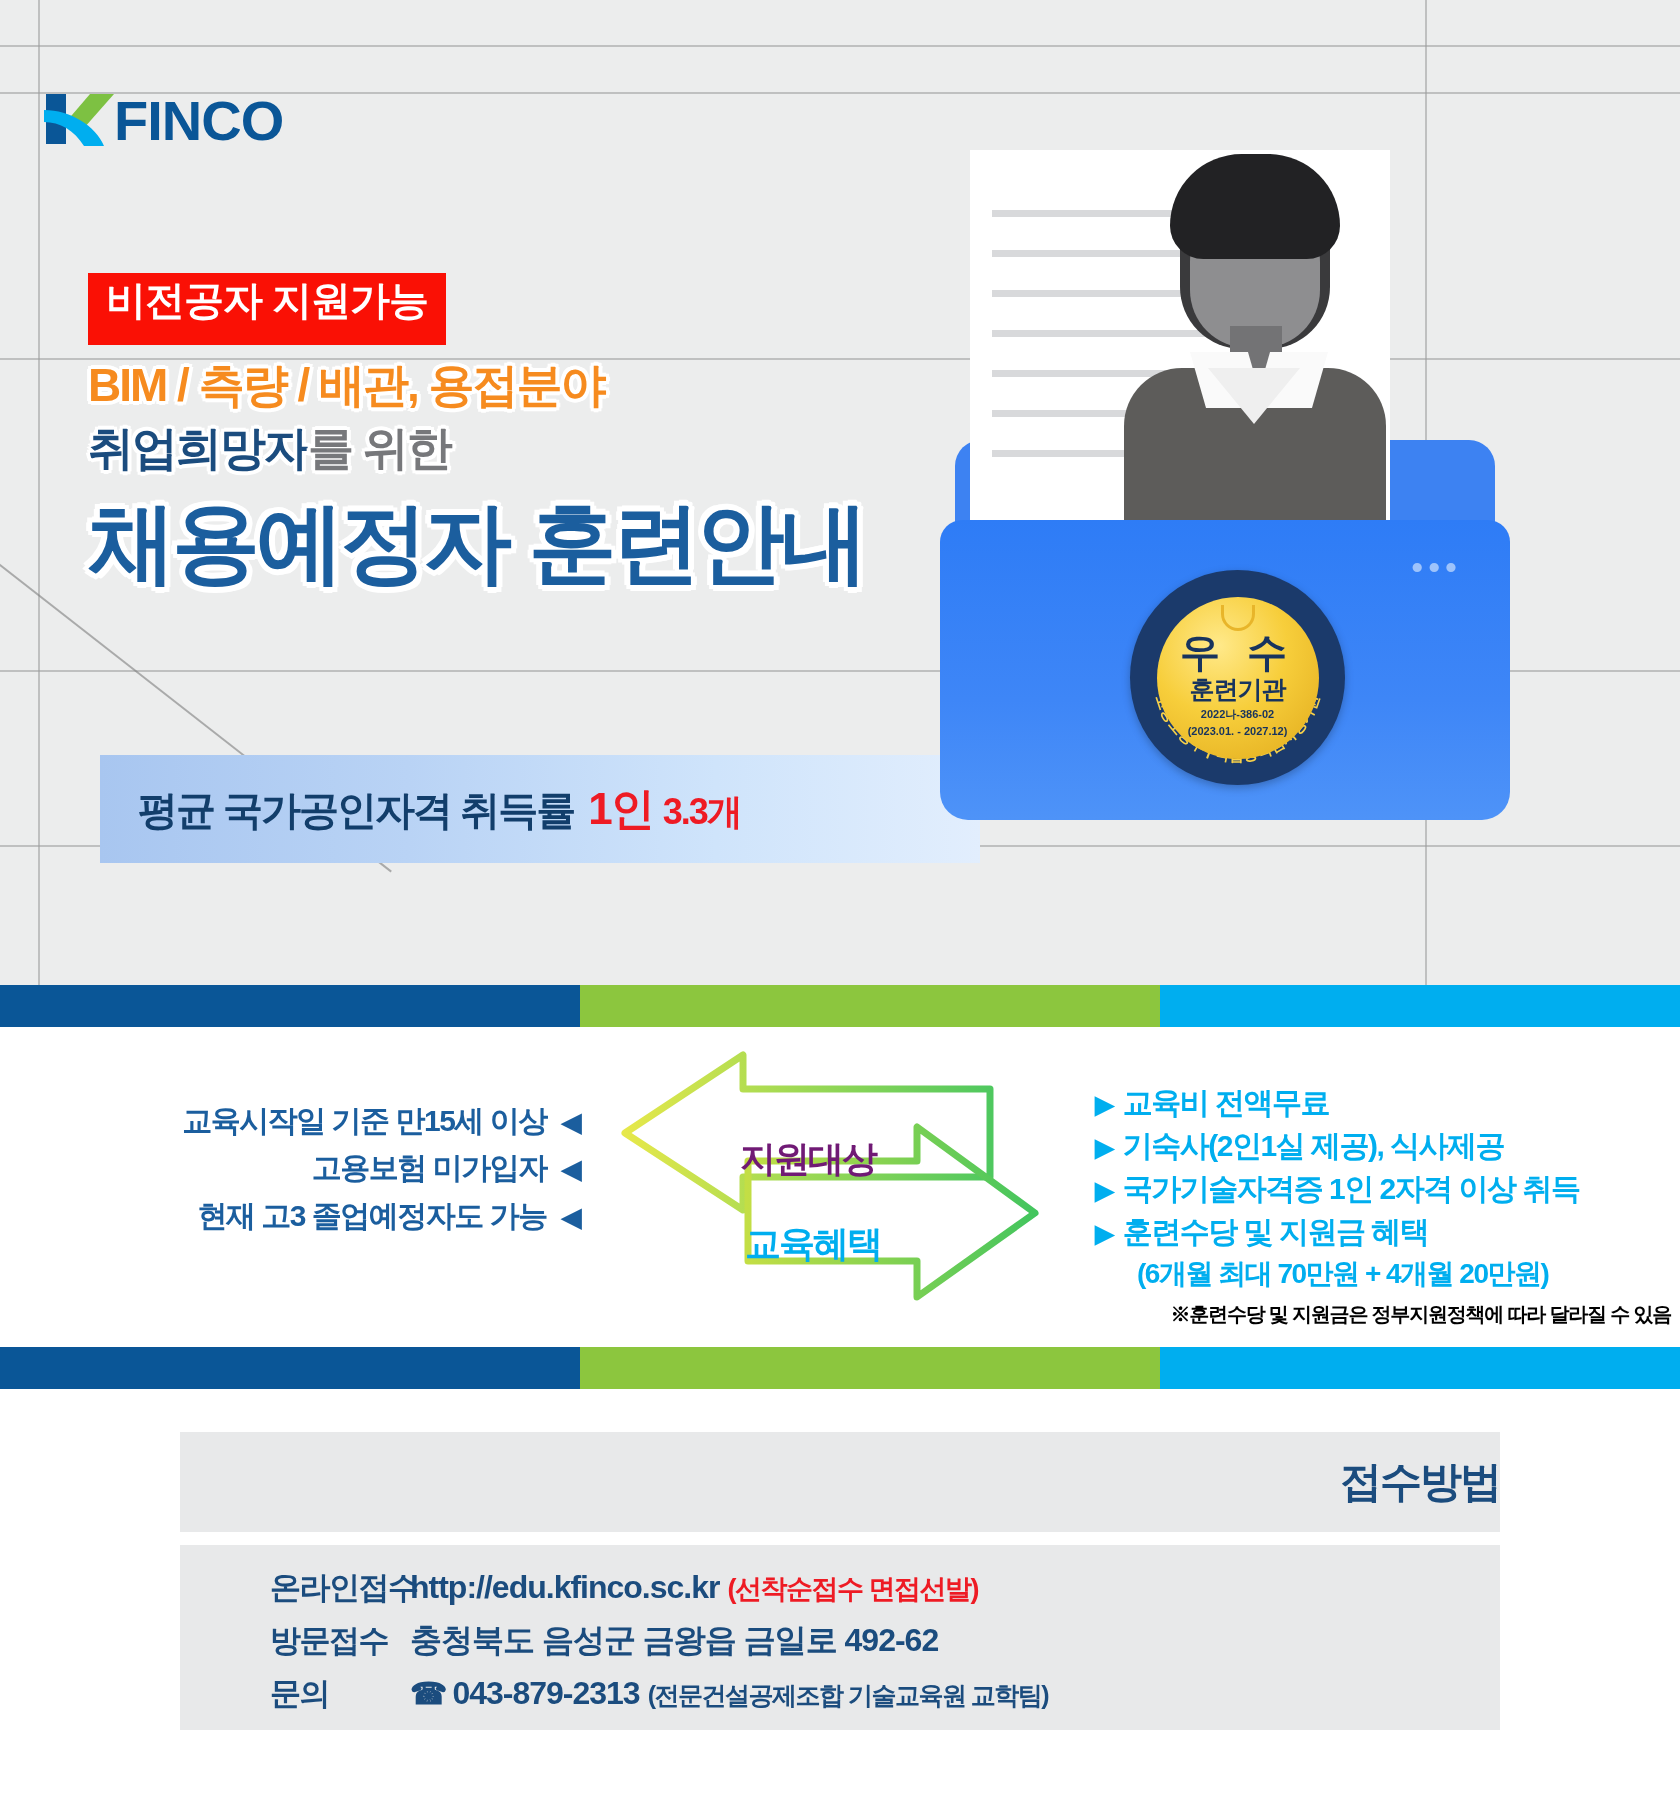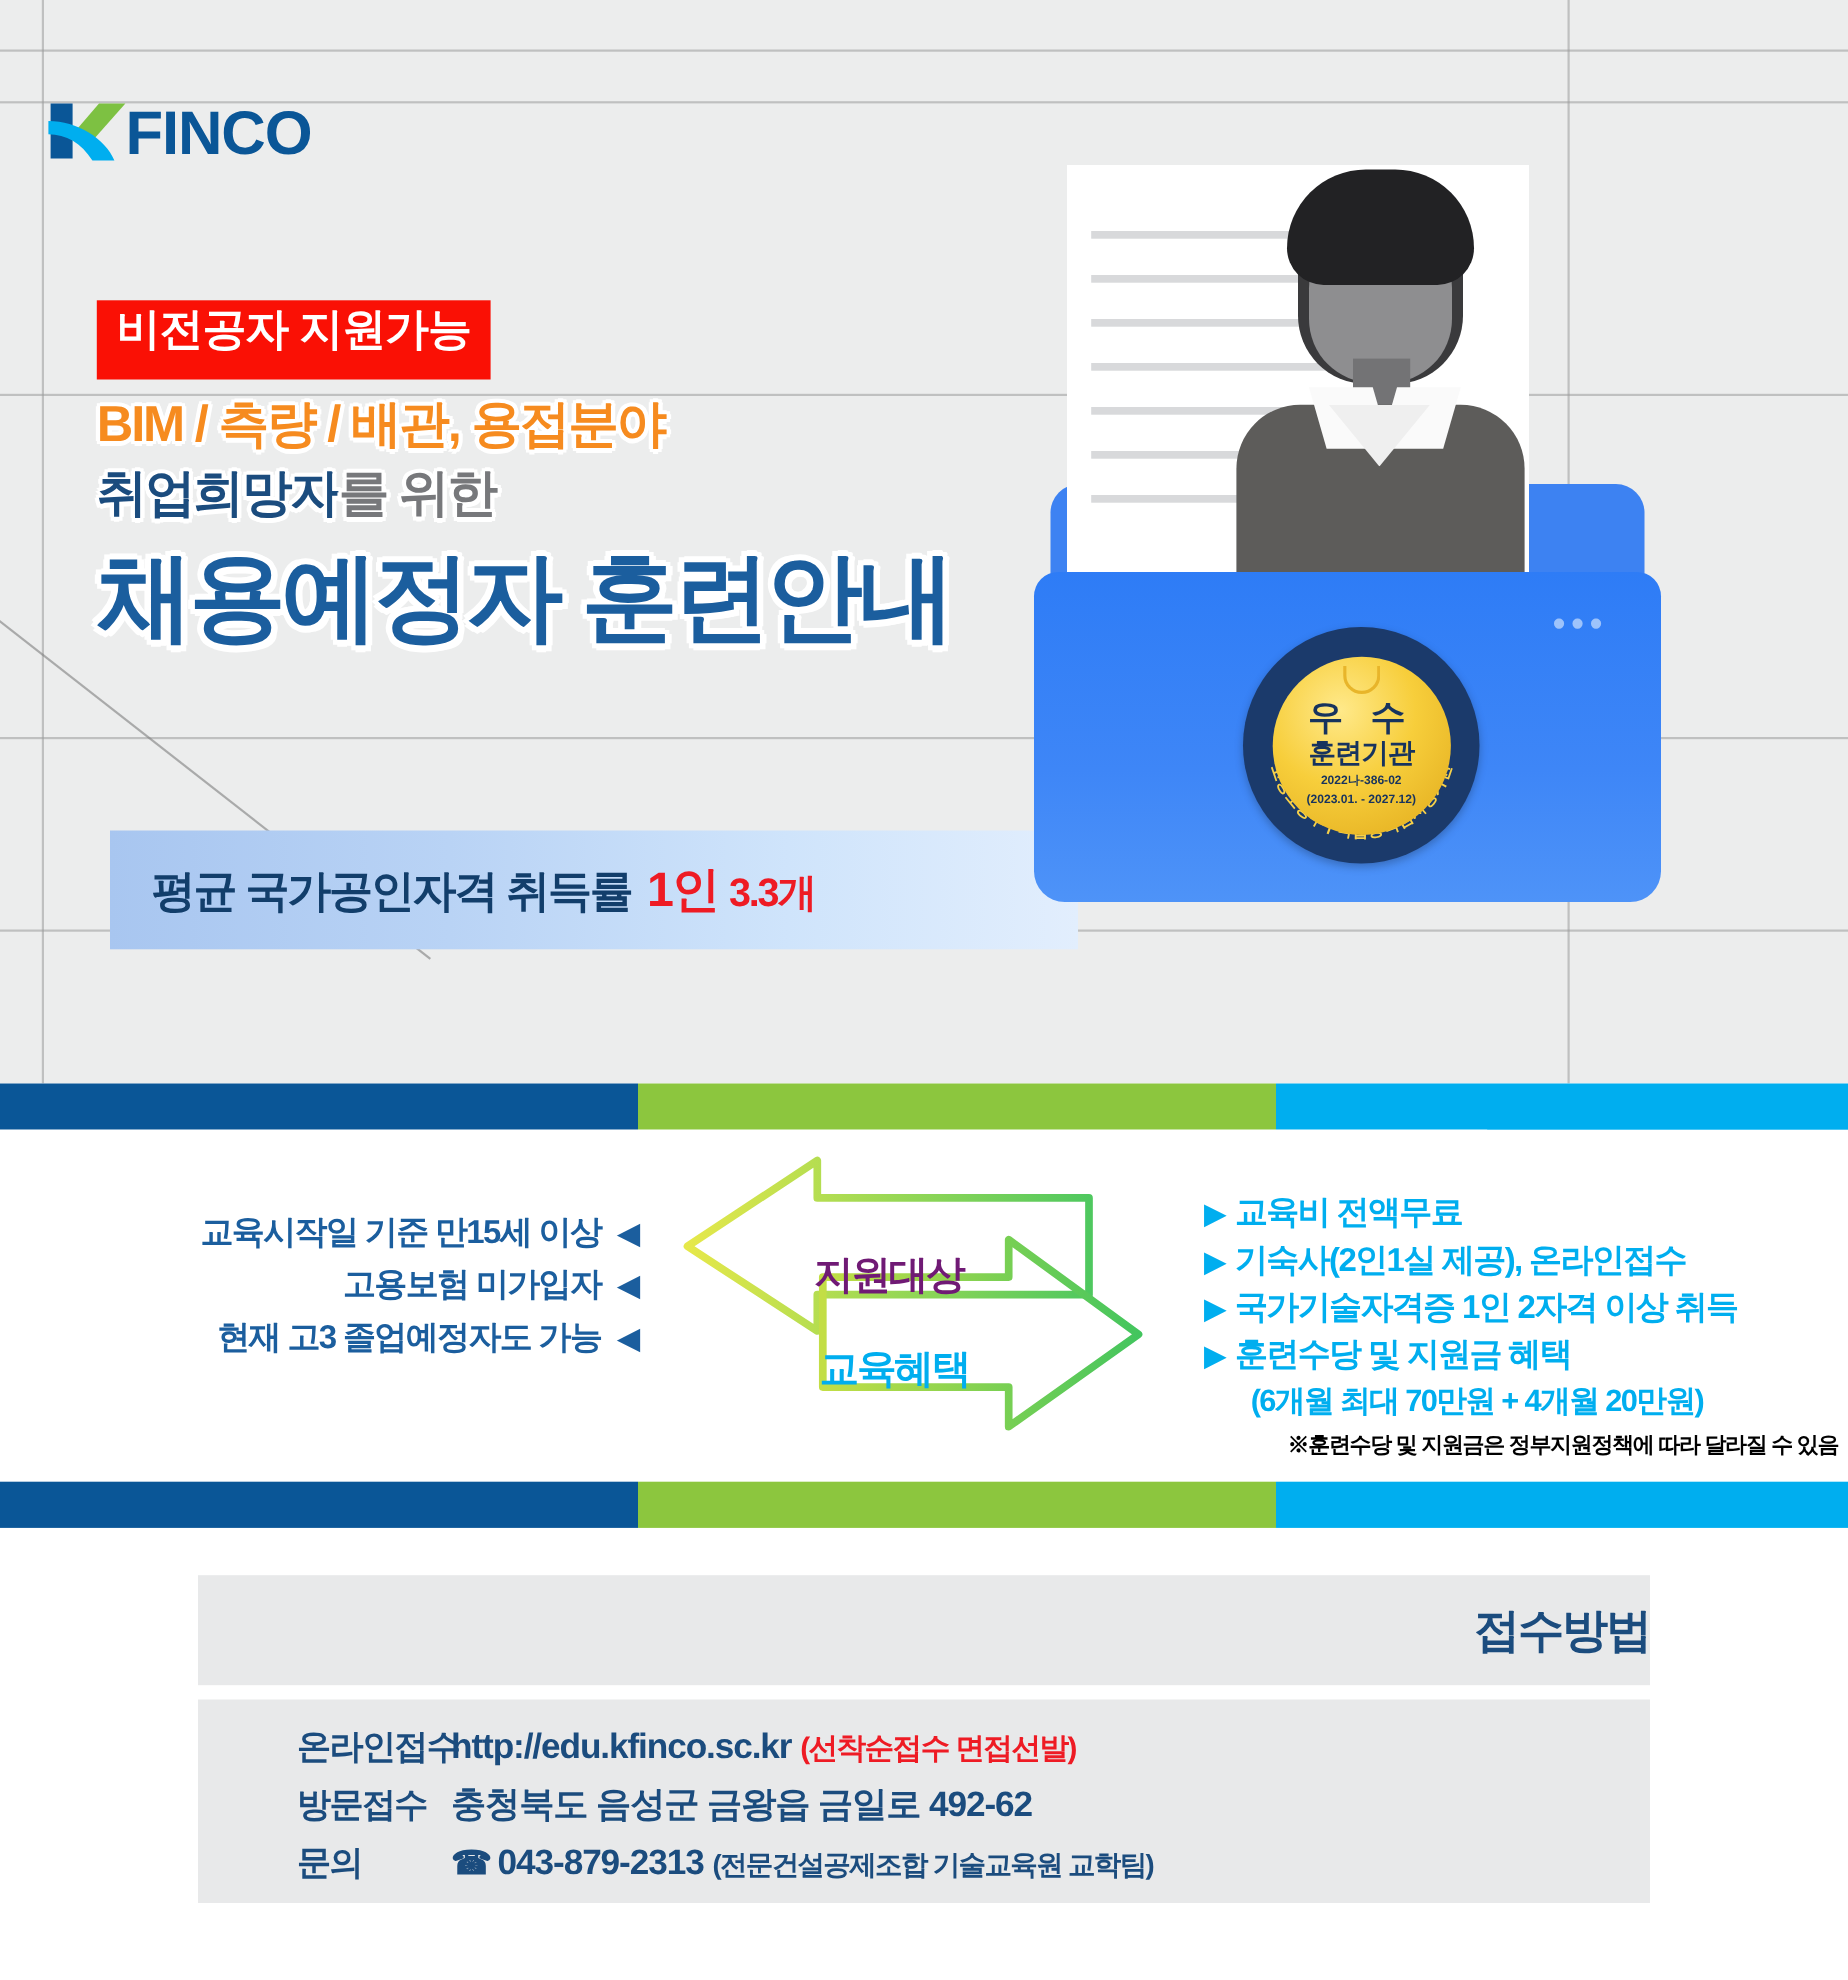--- a/index.html
+++ b/index.html
@@ -134,21 +134,21 @@
     width:162px; height:162px; border-radius:50%;
     background:radial-gradient(circle at 38% 30%,#FFE98A 0%,#F7CE3B 45%,#E0A91B 100%);
     position:relative; display:flex; flex-direction:column;
     align-items:center; justify-content:center;
   }
   .medal-cup {
     position:absolute; top:8px; left:50%; transform:translateX(-50%);
     width:34px; height:26px; border:3px solid #E8B52A; border-top:none;
     border-radius:0 0 18px 18px;
   }
-  .medal-t1 { font-size:32px; font-weight:bold; color:#17335E; letter-spacing:8px; line-height:1; margin-top:16px; }
+  .medal-t1 { font-size:40px; font-weight:bold; color:#17335E; letter-spacing:8px; line-height:1; margin-top:16px; }
   .medal-t2 { font-size:25px; font-weight:bold; color:#17335E; letter-spacing:-1px; line-height:1.1; margin-top:4px; }
   .medal-t3 { font-size:11px; font-weight:bold; color:#17335E; line-height:1.25; margin-top:4px; text-align:center; }
   .medal-arc { position:absolute; width:215px; height:215px; top:0; left:0; }
 
   
   .bar { position:absolute; left:0; width:1680px; height:42px; display:flex; }
   .bar-seg { height:100%; }
 
   
   .band {
@@ -349,21 +349,21 @@
       </svg>
       <div class="arrow-label label-target">지원대상</div>
       <div class="arrow-label label-benefit">교육혜택</div>
     </div>
 
     <div class="benefits">
       <div>
         <span class="tri">▶</span><span>교육비 전액무료</span>
       </div>
       <div>
-        <span class="tri">▶</span><span>기숙사(2인1실 제공), 온라인접수</span>
+        <span class="tri">▶</span><span>기숙사(2인1실 제공), 식사제공</span>
       </div>
       <div>
         <span class="tri">▶</span><span>국가기술자격증 1인 2자격 이상 취득</span>
       </div>
       <div>
         <span class="tri">▶</span><span>훈련수당 및 지원금 혜택</span>
       </div>
       <div class="benefit-sub">(6개월 최대 70만원 + 4개월 20만원)</div>
       <div class="benefit-note">※훈련수당 및 지원금은 정부지원정책에 따라 달라질 수 있음</div>
     </div>

